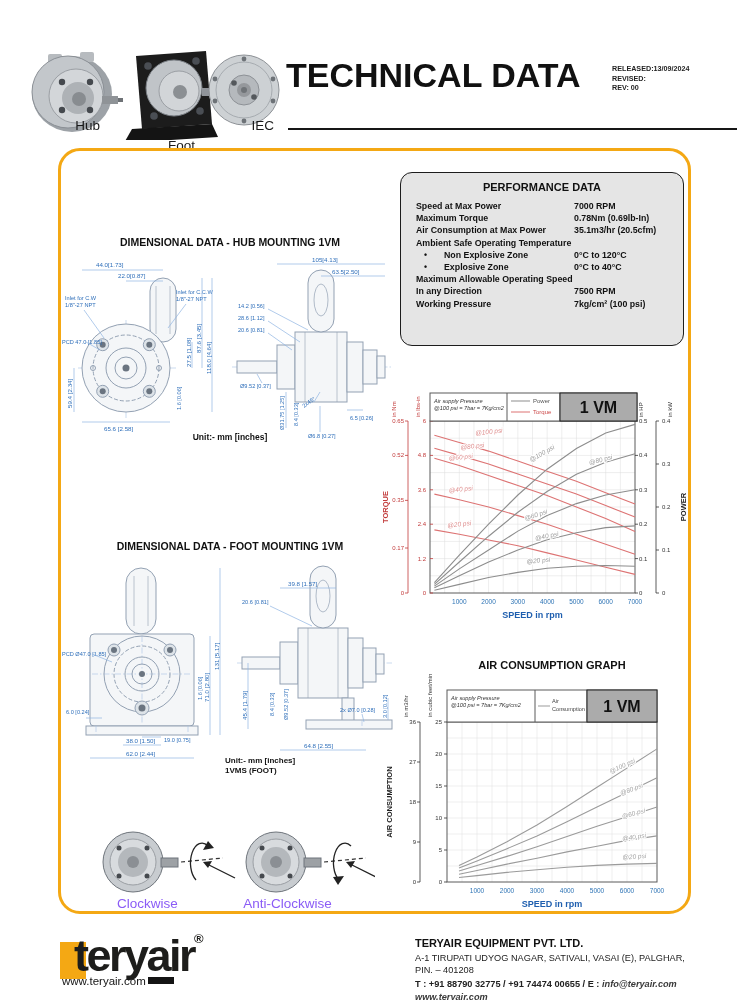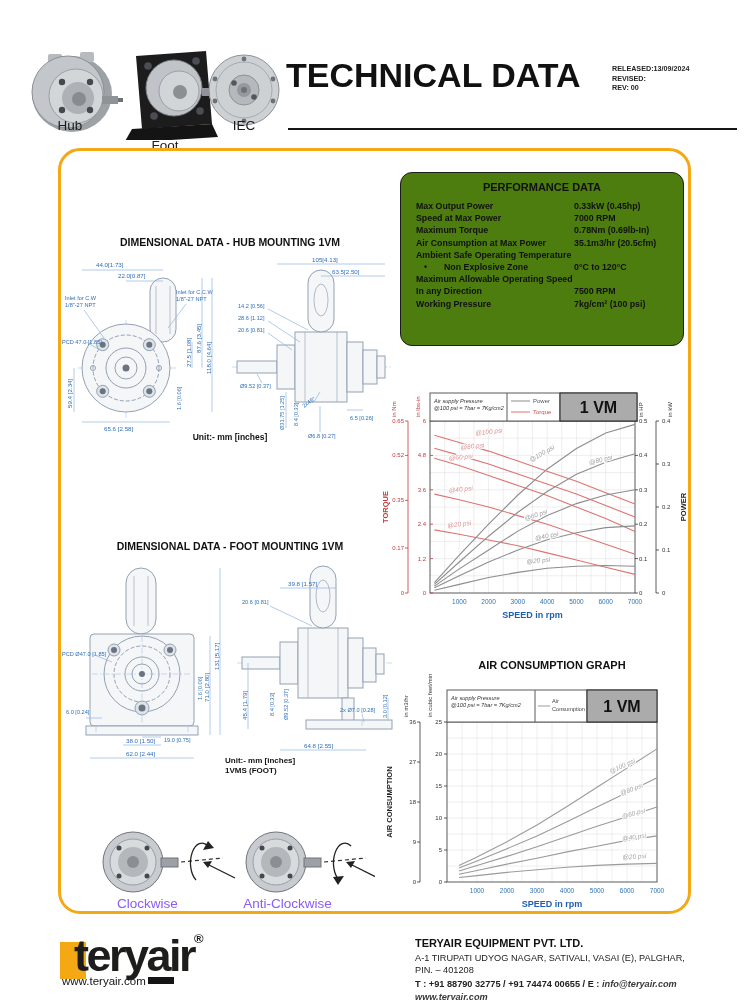--- a/index.html
+++ b/index.html
@@ -9,27 +9,27 @@
 
   .abs { position:absolute; }
 
   
   .doc-title { left:286px; top:56px; font-size:34px; font-weight:800; letter-spacing:0px; color:#111; }
   .doc-subtitle { left:289px; top:112px; font-size:12.5px; font-weight:bold; color:#111; }
   .rel-block { left:612px; top:64px; font-size:7.2px; font-weight:bold; line-height:9.5px; color:#222; }
   .header-rule { left:288px; top:128px; width:449px; height:2px; background:#161616; }
 
   
-  .prod-label { font-size:13.5px; color:#1a1a1a; text-align:center; }
+  .prod-label { font-size:13.5px; color:#1a1a1a; text-align:right; }
 
   
   .frame { left:58px; top:148px; width:633px; height:766px; border:3px solid #f4a814; border-radius:22px; }
 
   
-  .perfbox { left:400px; top:172px; width:284px; height:174px; border:1.5px solid #1d1d1d; border-radius:12px; background:#4d7c0f; }
+  .perfbox { left:400px; top:172px; width:284px; height:174px; border:1.5px solid #1d1d1d; border-radius:12px; background:#e5e5e5; }
   .perf-title { text-align:center; font-size:11px; font-weight:bold; margin-top:8px; color:#111; }
   .perf-rows { margin:7px 13px 0 15px; }
   .prow { display:flex; font-size:8.8px; font-weight:bold; line-height:12.2px; color:#111; }
   .plabel { flex:1; }
   .pvalue { width:96px; flex:none; }
   .prow.bullet .plabel { padding-left:28px; position:relative; }
   .prow.bullet .plabel::before { content:'\2022'; position:absolute; left:8px; }
 
   .section-title { width:320px; text-align:center; font-size:10.5px; font-weight:bold; color:#111; }
   .unit-note { font-size:8.5px; font-weight:bold; color:#111; }
@@ -120,42 +120,42 @@
     <div>REV: 00</div>
   </div>
   <div class="abs header-rule"></div>
 
   <div class="abs frame"></div>
 
   <div class="abs perfbox">
     <div class="perf-title">PERFORMANCE DATA</div>
     <div class="perf-rows">
         <div class="prow">
-          <span class="plabel">Max Output Power</span>
-          <span class="pvalue">0.33kW (0.45hp)</span>
-        </div>
-        <div class="prow">
           <span class="plabel">Speed at Max Power</span>
           <span class="pvalue">7000 RPM</span>
         </div>
         <div class="prow">
           <span class="plabel">Maximum Torque</span>
           <span class="pvalue">0.78Nm (0.69lb-In)</span>
         </div>
         <div class="prow">
           <span class="plabel">Air Consumption at Max Power</span>
           <span class="pvalue">35.1m3/hr (20.5cfm)</span>
         </div>
         <div class="prow">
           <span class="plabel">Ambient Safe Operating Temperature</span>
           <span class="pvalue"></span>
         </div>
         <div class="prow bullet">
           <span class="plabel">Non Explosive Zone</span>
           <span class="pvalue">0°C to 120°C</span>
+        </div>
+        <div class="prow bullet">
+          <span class="plabel">Explosive Zone</span>
+          <span class="pvalue">0°C to 40°C</span>
         </div>
         <div class="prow">
           <span class="plabel">Maximum Allowable Operating Speed</span>
           <span class="pvalue"></span>
         </div>
         <div class="prow">
           <span class="plabel">In any Direction</span>
           <span class="pvalue">7500 RPM</span>
         </div>
         <div class="prow">

